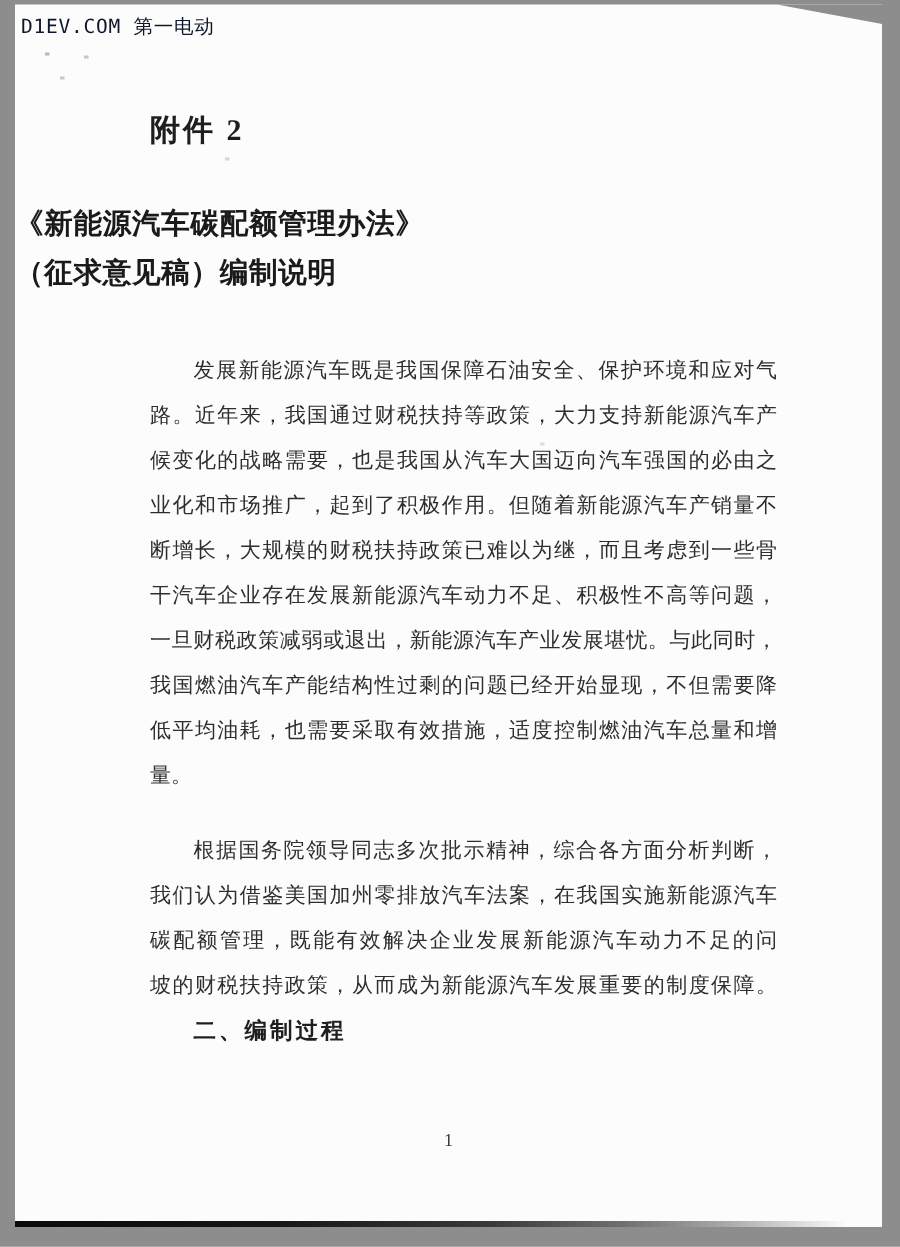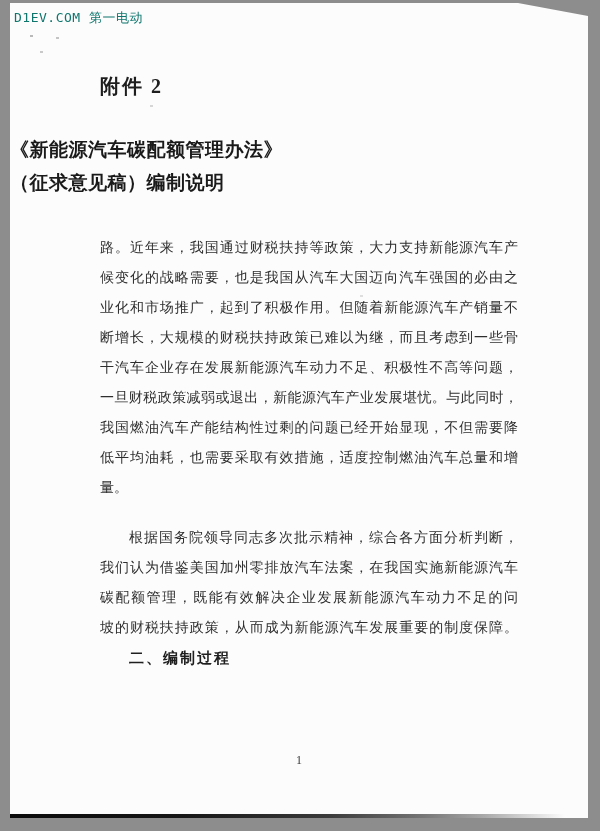--- a/index.html
+++ b/index.html
@@ -14,21 +14,21 @@
     position:absolute;left:10px;top:3px;width:578px;height:815px;
     background:#fcfcfc;
   }
   .corner-wedge{
     position:absolute;right:0;top:0;width:0;height:0;
     border-top:13px solid #8d8d8d;border-left:70px solid transparent;
   }
   .watermark{
     position:absolute;left:4px;top:6px;
     font-family:"DejaVu Sans Mono","Liberation Mono",monospace;
-    font-size:13px;color:#0f766e;letter-spacing:0.5px;white-space:nowrap;
+    font-size:13px;color:#0f172a;letter-spacing:0.5px;white-space:nowrap;
   }
   .attachment{
     position:absolute;left:90px;top:70px;
     font-size:20px;font-weight:bold;color:#1e1e1e;letter-spacing:2px;
   }
   .title-block{
     position:absolute;left:0;top:130px;width:578px;
     font-weight:bold;color:#1a1a1a;
   }
   .title-line{font-size:19px;line-height:33px;letter-spacing:0.5px;}
@@ -75,20 +75,21 @@
     <div class="attachment">附件 2</div>
 
     <div class="title-block">
       <div class="title-line">《新能源汽车碳配额管理办法》</div>
       <div class="title-line">（征求意见稿）编制说明</div>
     </div>
 
     <div class="text-col">
 
       <div>
+        <div class="tline indent">发展新能源汽车既是我国保障石油安全、保护环境和应对气</div>
         <div class="tline">路。近年来，我国通过财税扶持等政策，大力支持新能源汽车产</div>
         <div class="tline">候变化的战略需要，也是我国从汽车大国迈向汽车强国的必由之</div>
         <div class="tline">业化和市场推广，起到了积极作用。但随着新能源汽车产销量不</div>
         <div class="tline">断增长，大规模的财税扶持政策已难以为继，而且考虑到一些骨</div>
         <div class="tline">干汽车企业存在发展新能源汽车动力不足、积极性不高等问题，</div>
         <div class="tline">一旦财税政策减弱或退出，新能源汽车产业发展堪忧。与此同时，</div>
         <div class="tline">我国燃油汽车产能结构性过剩的问题已经开始显现，不但需要降</div>
         <div class="tline">低平均油耗，也需要采取有效措施，适度控制燃油汽车总量和增</div>
         <div class="tline short">量。</div>
       </div>

